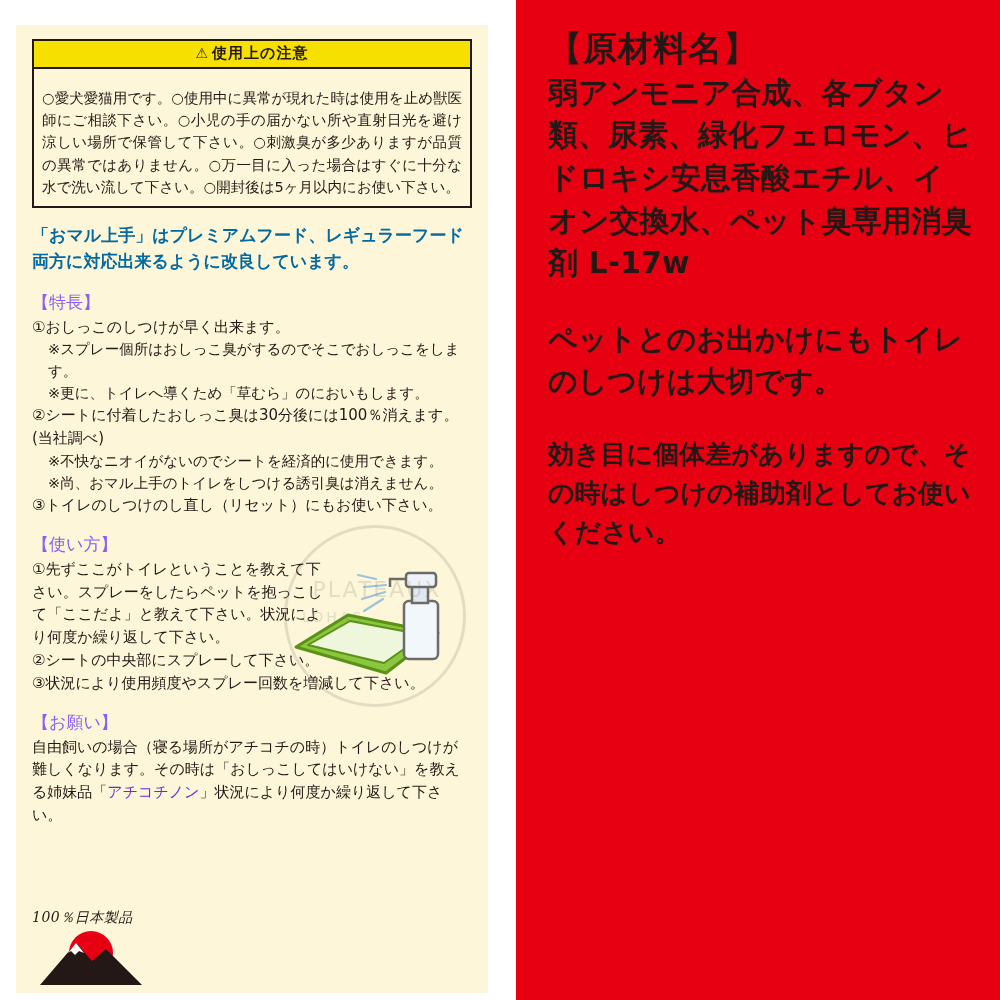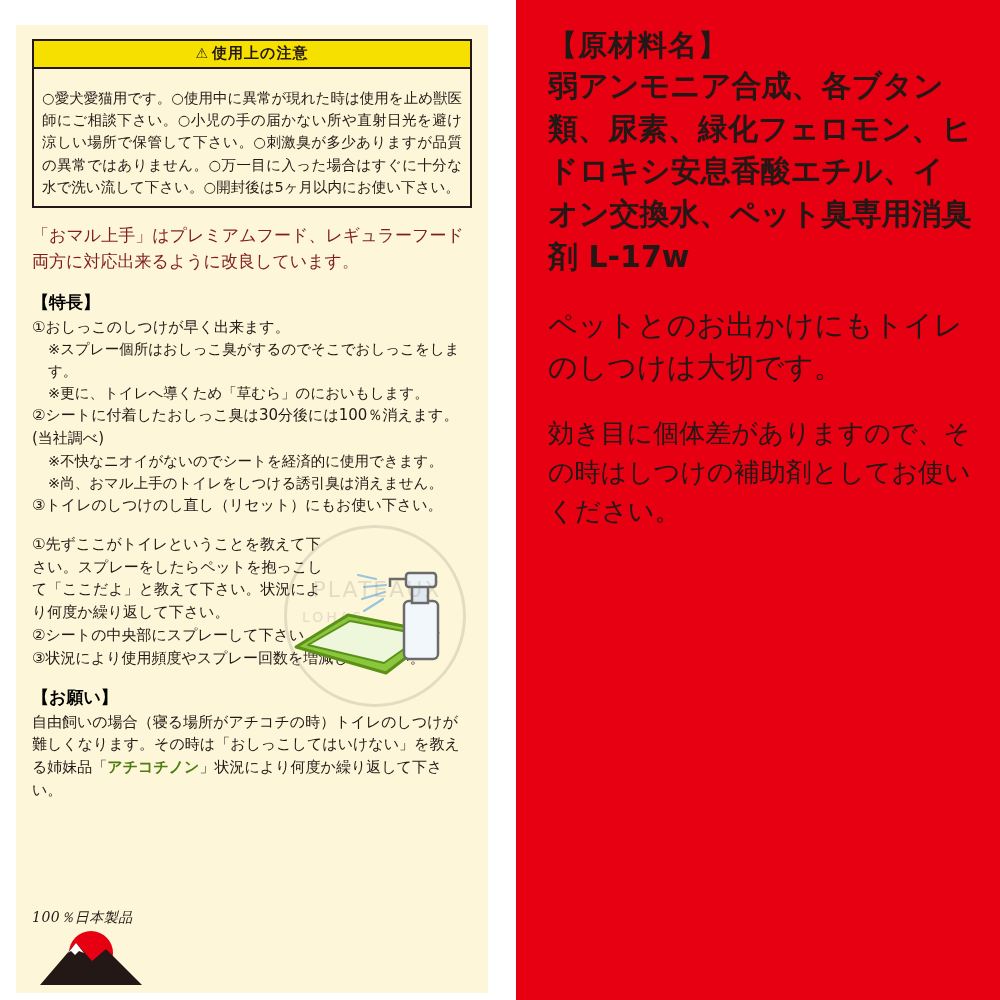--- a/index.html
+++ b/index.html
@@ -42,29 +42,29 @@
     font-size:14.5px;
     line-height:1.53;
     color:#231815;
     text-align:justify;
   }
 
   .lead{
     margin-top:14px;
     font-size:17px;
     line-height:1.55;
-    color:#7f1d1d;
-    font-weight:normal;
+    color:#0369a1;
+    font-weight:bold;
   }
 
   .section{margin-top:16px;}
   .sec-head{
     font-size:17px;
-    font-weight:bold;
-    color:#000000;
+    font-weight:normal;
+    color:#8b5cf6;
     margin-bottom:2px;
   }
   .sec-line{
     font-size:15px;
     line-height:1.52;
     color:#231815;
   }
   .indent{padding-left:16px;}
   .sec-line.small{font-size:14.5px;}
 
@@ -100,29 +100,29 @@
 
   
   .right-panel{
     position:absolute;left:516px;top:0;width:484px;height:1000px;
     background:#e60012;
     box-sizing:border-box;
     padding:26px 26px 0 32px;
     color:#231815;
   }
   .ingredients-head{
-    font-size:29px;line-height:1.35;font-weight:bold;letter-spacing:1px;
+    font-size:34px;line-height:1.35;font-weight:bold;letter-spacing:1px;
   }
   .ingredients-body{
     font-size:30px;line-height:1.42;font-weight:bold;letter-spacing:0px;
     margin-top:0;
   }
   .right-block{
-    margin-top:26px;
-    font-size:29px;line-height:1.45;font-weight:normal;
+    margin-top:33px;
+    font-size:29px;line-height:1.45;font-weight:bold;
   }
   .right-block.small{
     font-size:26px;line-height:1.5;
   }
 </style>
 </head>
 <body>
 
 <div class="page">
 
@@ -142,20 +142,21 @@
       <div class="sec-line">①おしっこのしつけが早く出来ます。</div>
       <div class="sec-line small indent">※スプレー個所はおしっこ臭がするのでそこでおしっこをします。</div>
       <div class="sec-line small indent">※更に、トイレへ導くため「草むら」のにおいもします。</div>
       <div class="sec-line">②シートに付着したおしっこ臭は30分後には100％消えます。(当社調べ)</div>
       <div class="sec-line small indent">※不快なニオイがないのでシートを経済的に使用できます。</div>
       <div class="sec-line small indent">※尚、おマル上手のトイレをしつける誘引臭は消えません。</div>
       <div class="sec-line">③トイレのしつけのし直し（リセット）にもお使い下さい。</div>
     </div>
 
     <div class="section usage-wrap">
+      <div class="sec-head">【使い方】</div>
       <div class="sec-line usage-text">①先ずここがトイレということを教えて下さい。スプレーをしたらペットを抱っこして「ここだよ」と教えて下さい。状況により何度か繰り返して下さい。</div>
 
       <svg class="spray-ill" viewBox="0 0 190 130">
 
         <g>
           <path d="M10 86 L62 54 L152 72 L100 112 Z" fill="#8cc63f" stroke="#5a9216" stroke-width="3" stroke-linejoin="round"></path>
           <path d="M22 84 L64 60 L138 74 L98 102 Z" fill="#eef7dc" stroke="#5a9216" stroke-width="2" stroke-linejoin="round"></path>
         </g>
 
         <g>
@@ -173,21 +174,21 @@
         </g>
       </svg>
 
       <div class="sec-line">②シートの中央部にスプレーして下さい。</div>
       <div class="sec-line">③状況により使用頻度やスプレー回数を増減して下さい。</div>
     </div>
 
     <div class="section">
       <div class="sec-head">【お願い】</div>
       <div class="sec-line">
-        <span>自由飼いの場合（寝る場所がアチコチの時）トイレのしつけが難しくなります。その時は「おしっこしてはいけない」を教える姉妹品「</span><span style="color:#4d7c0f;font-weight:bold;">アチコチノン</span><span>」状況により何度か繰り返して下さい。</span>
+        <span>自由飼いの場合（寝る場所がアチコチの時）トイレのしつけが難しくなります。その時は「おしっこしてはいけない」を教える姉妹品「</span><span style="color:#6d28d9;font-weight:normal;">アチコチノン</span><span>」状況により何度か繰り返して下さい。</span>
       </div>
     </div>
 
     <div class="watermark">
       <div class="wm-circle"></div>
       <div class="wm-t1">PLATEAUX</div>
       <div class="wm-t2">LOHAS</div>
     </div>
 
     <div class="badge">

